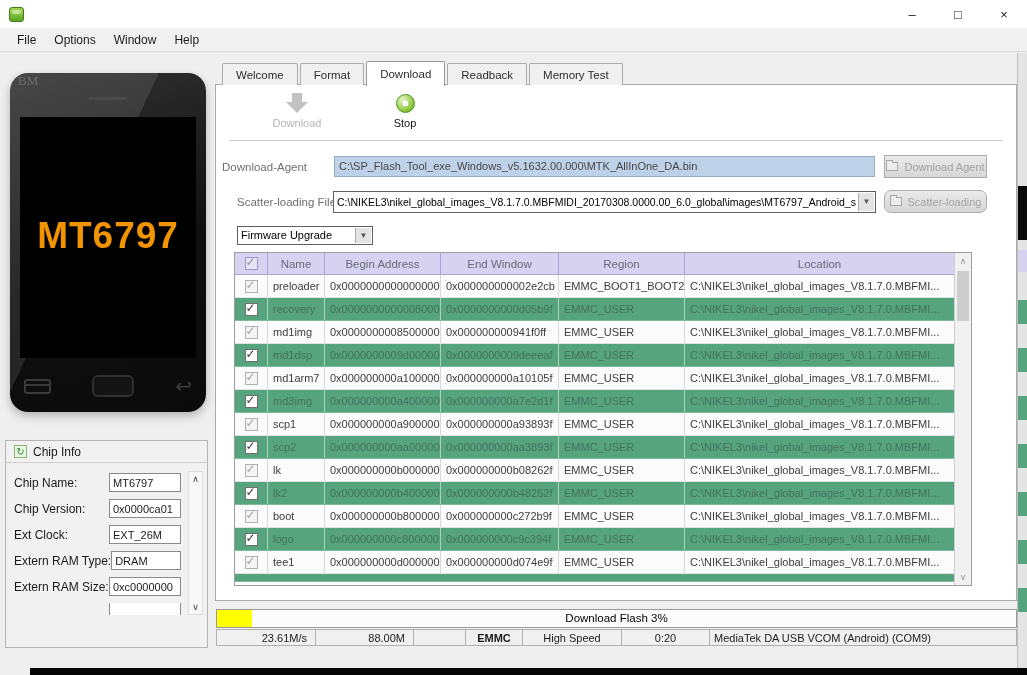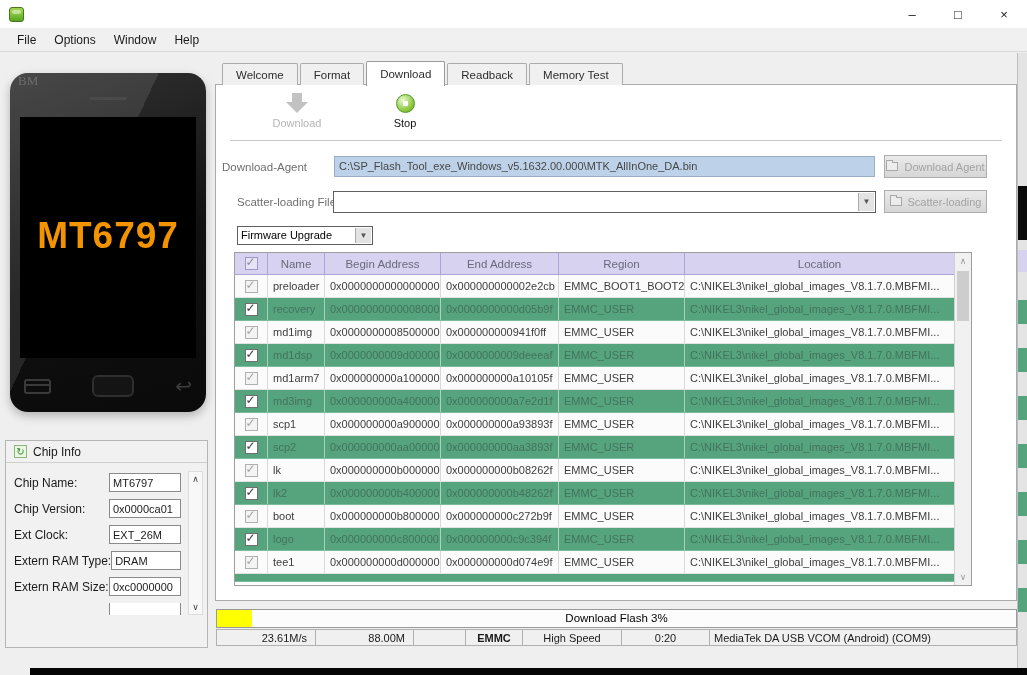--- a/index.html
+++ b/index.html
@@ -76,21 +76,21 @@
   .agent-input { position:absolute; left:118px; top:71px; width:541px; height:21px; background:#bdd2e8; border:1px solid #99aec6;
     font-size:11px; color:#474747; line-height:19px; padding:0 4px; white-space:nowrap; overflow:hidden; }
   .combo { position:absolute; background:#fff; border:1px solid #5f5f5f; font-size:10.5px; color:#000; line-height:20px;
     padding:0 19px 0 3px; white-space:nowrap; overflow:hidden; }
   .scatter-combo { left:117px; top:106px; width:543px; height:22px; }
   .mode-combo { left:21px; top:141px; width:136px; height:19px; font-size:11px; line-height:17px; }
   .dd-btn { position:absolute; right:1px; top:1px; bottom:1px; width:16px; background:#e3e3e3; border-left:1px solid #ababab;
     display:flex; align-items:center; justify-content:center; font-size:8px; color:#555; }
   .gray-btn { position:absolute; width:103px; height:23px; background:linear-gradient(#eaeaea,#d6d6d6); border:1px solid #adadad;
     color:#a3a3a3; font-size:11px; display:flex; align-items:center; justify-content:center; gap:6px; }
-  .btn-agent { left:668px; top:70px; } .btn-scatter { left:668px; top:105px; }
+  .btn-agent { left:668px; top:70px; } .btn-scatter { left:668px; top:105px;border-radius:7px; }
   .folder-ico { position:relative; width:12px; height:9px; border:1px solid #a8a8a8; background:#ececec; }
   .folder-ico::before { content:""; position:absolute; left:-1px; top:-3px; width:5px; height:2px; border:1px solid #a8a8a8; border-bottom:none; background:#ececec; }
 
   
   .ptable { position:absolute; left:18px; top:167px; width:738px; height:334px; border:1px solid #9e9e9e; background:#fff; overflow:hidden; }
   .thead { display:flex; height:22px; background:#d6d2ef; border-bottom:1px solid #a9a4d6; color:#6a6a7e; font-size:11.5px; padding-right:17px; }
   .th { display:flex; align-items:center; justify-content:center; border-right:1px solid #aaa5d8; }
   .c0 { width:33px; justify-content:center; } .c1 { width:57px; } .c2 { width:116px; } .c3 { width:118px; } .c4 { width:126px; } .c5 { flex:1; }
   .tbody { position:absolute; left:0; right:17px; top:22px; bottom:0; }
   .tr { display:flex; height:23px; font-size:11px; color:#3d3d3d; border-bottom:1px solid #e3e3e3; background:#fbfbfb; }
@@ -218,20 +218,21 @@
 
   <div class="fld-label" style="left:6px; top:76px;">Download-Agent</div>
   <div class="agent-input">C:\SP_Flash_Tool_exe_Windows_v5.1632.00.000\MTK_AllInOne_DA.bin</div>
   <div class="gray-btn btn-agent">
     <div class="folder-ico"></div>
     <span>Download Agent</span>
   </div>
 
   <div class="fld-label" style="left:21px; top:111px;">Scatter-loading File</div>
   <div class="combo scatter-combo">
+    <span>C:\NIKEL3\nikel_global_images_V8.1.7.0.MBFMIDI_20170308.0000.00_6.0_global\images\MT6797_Android_s</span>
     <div class="dd-btn">▼</div>
   </div>
   <div class="gray-btn btn-scatter">
     <div class="folder-ico"></div>
     <span>Scatter-loading</span>
   </div>
 
   <div class="combo mode-combo">
     <span>Firmware Upgrade</span>
     <div class="dd-btn">▼</div>
@@ -239,21 +240,21 @@
 
   <div class="ptable">
     <div class="thead">
       <div class="th c0">
           <span class="cb hdr">
             <span class="tick">✓</span>
           </span>
         </div>
       <div class="th c1">Name</div>
       <div class="th c2">Begin Address</div>
-      <div class="th c3">End Address</div>
+      <div class="th c3">End Window</div>
       <div class="th c4">Region</div>
       <div class="th c5" style="border-right:none;">Location</div>
     </div>
     <div class="tbody">
         <div class="tr">
     <div class="td c0" style="justify-content:center;">
             <span class="cb">
               <span class="tick">✓</span>
             </span>
           </div>

